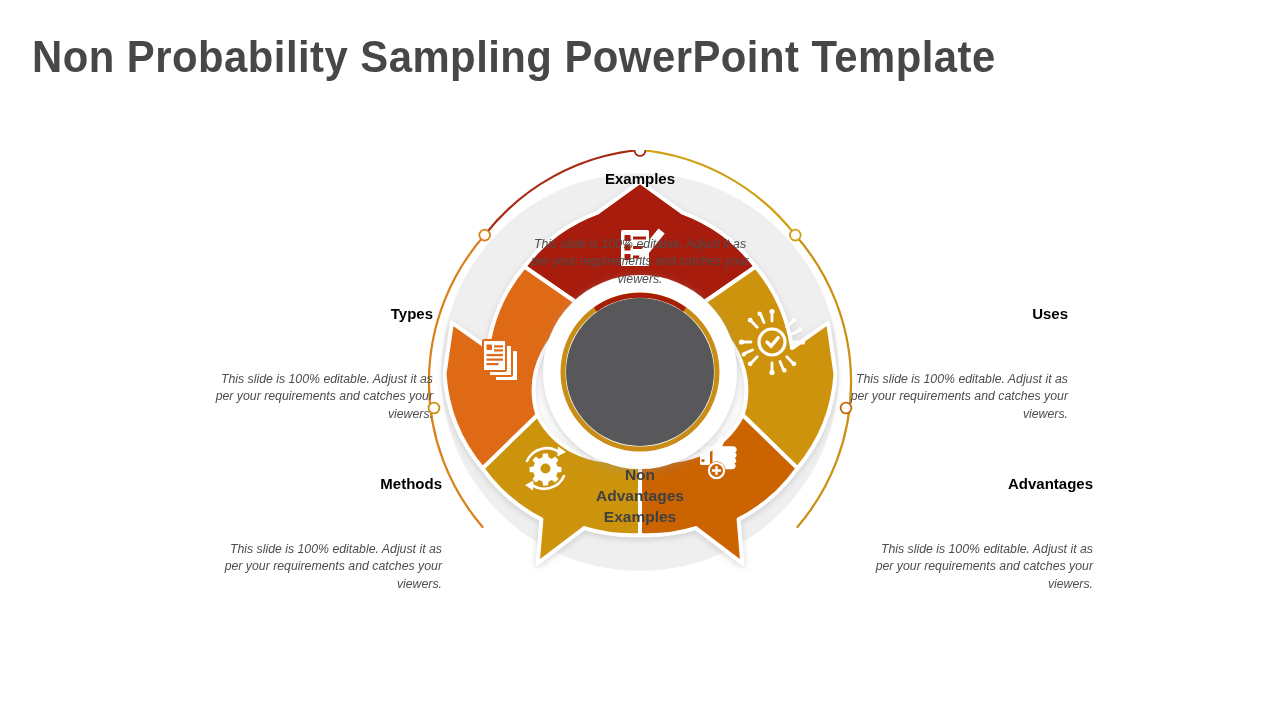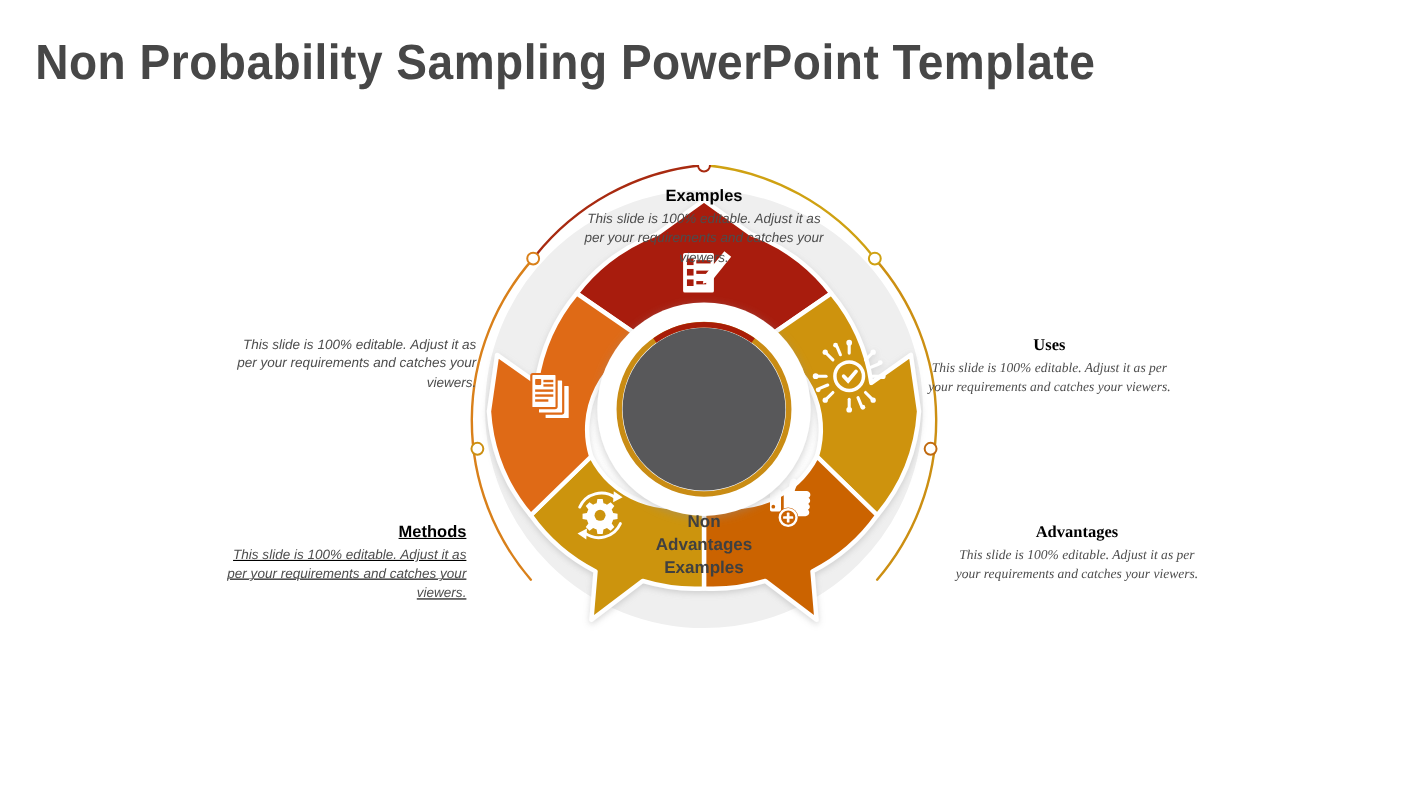--- a/index.html
+++ b/index.html
@@ -72,29 +72,30 @@
     font-weight: bold;
     color: #000000;
     margin-bottom: 3px;
     line-height: 1.2;
   }
   .callout .callout-body {
     font-size: 12.3px;
     font-style: italic;
     color: #4d4d4d;
     line-height: 1.42;
+    margin-top: 48px;
   }
   .callout.align-right { text-align: right; }
-  .callout.align-left  { text-align: center; font-family: Liberation Serif, serif; }
+  .callout.align-left  { text-align: right; }
   .callout.align-center{ text-align: center; }
 
   #callout-examples   { left: 526px; top: 70px;  width: 228px; }
   #callout-types      { left: 205px; top: 205px; }
   #callout-uses       { left: 840px; top: 205px; }
-  #callout-methods    { left: 196px; top: 375px; text-decoration: underline; }
+  #callout-methods    { left: 214px; top: 375px; }
   #callout-advantages { left: 865px; top: 375px; }
 </style>
 </head>
 <body>
 
 <div id="slide-title">Non Probability Sampling PowerPoint Template</div>
 
 <div id="diagram-stage">
 
   <svg id="wheel-svg" viewBox="0 0 480 520">
@@ -307,20 +308,21 @@
     <div>Advantages</div>
     <div>Examples</div>
   </div>
 
   <div class="callout align-center" id="callout-examples">
     <div class="callout-title">Examples</div>
     <div class="callout-body">This slide is 100% editable. Adjust it as per your requirements and catches your viewers.</div>
   </div>
 
   <div class="callout align-right" id="callout-types">
+    <div class="callout-title">Types</div>
     <div class="callout-body">This slide is 100% editable. Adjust it as per your requirements and catches your viewers.</div>
   </div>
 
   <div class="callout align-left" id="callout-uses">
     <div class="callout-title">Uses</div>
     <div class="callout-body">This slide is 100% editable. Adjust it as per your requirements and catches your viewers.</div>
   </div>
 
   <div class="callout align-right" id="callout-methods">
     <div class="callout-title">Methods</div>

